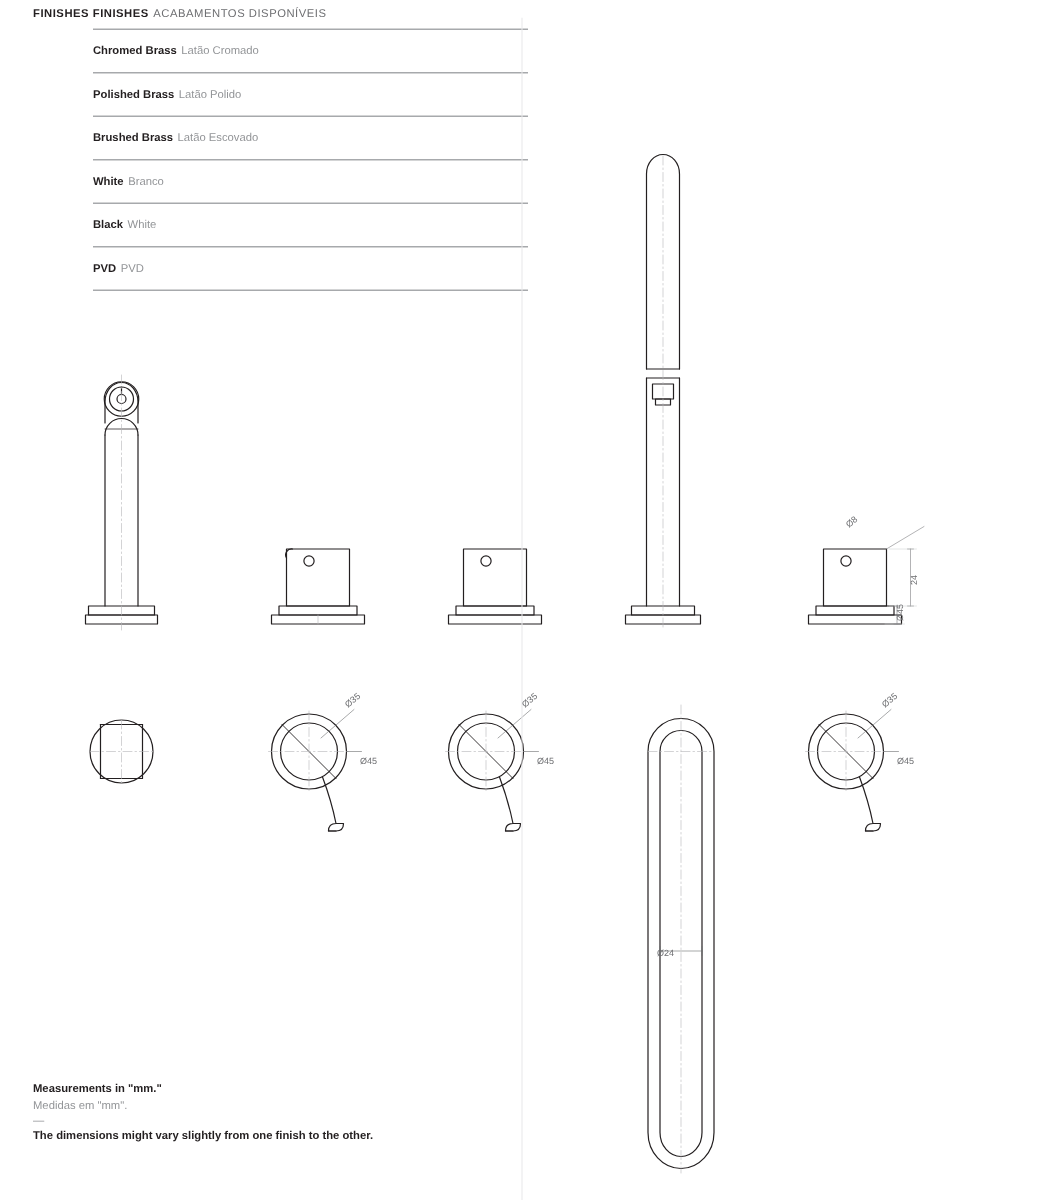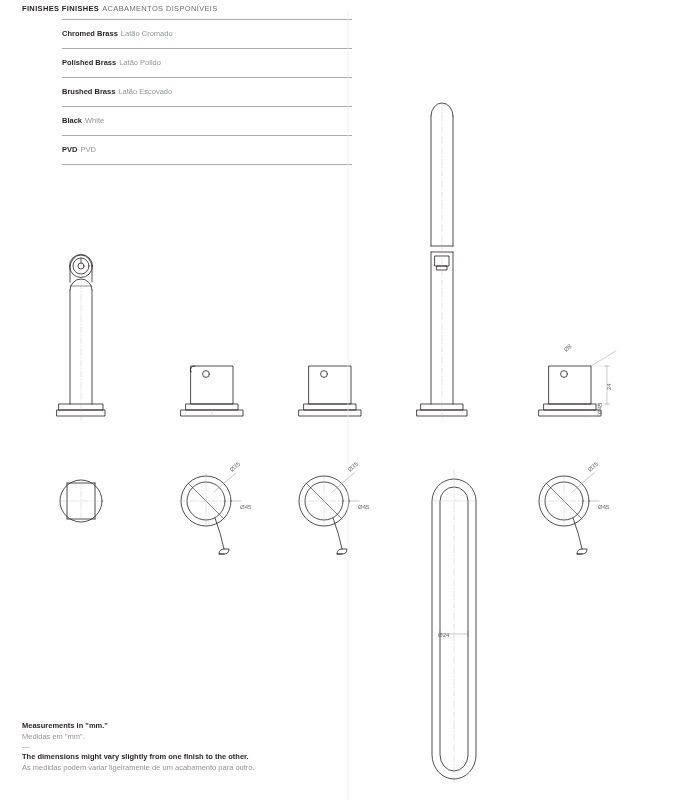--- a/index.html
+++ b/index.html
@@ -103,20 +103,23 @@
   </div>
 
   <div class="finish-row">
     <span class="en">Chromed Brass</span><span class="pt">Latão Cromado</span>
   </div>
   <div class="finish-row">
     <span class="en">Polished Brass</span><span class="pt">Latão Polido</span>
   </div>
   <div class="finish-row">
     <span class="en">Brushed Brass</span><span class="pt">Latão Escovado</span>
+  </div>
+  <div class="finish-row">
+    <span class="en">White</span><span class="pt">Branco</span>
   </div>
   <div class="finish-row">
     <span class="en">Black</span><span class="pt">White</span>
   </div>
   <div class="finish-row">
     <span class="en">PVD</span><span class="pt">PVD</span>
   </div>
 </div>
 
 <svg id="drawings" viewBox="0 0 696 800" width="696" height="800">
@@ -268,14 +271,13 @@
 
     <text x="438" y="637">Ø24</text>
   </g>
 </svg>
 
 <div id="footer">
   <div class="note-strong">Measurements in "mm."</div>
   <div class="note-light">Medidas em "mm".</div>
   <div class="note-dash">—</div>
   <div class="note-strong">The dimensions might vary slightly from one finish to the other.</div>
-  <div class="note-light">As medidas podem variar ligeiramente de um acabamento para outro.</div>
 </div>
 
 </body></html>

